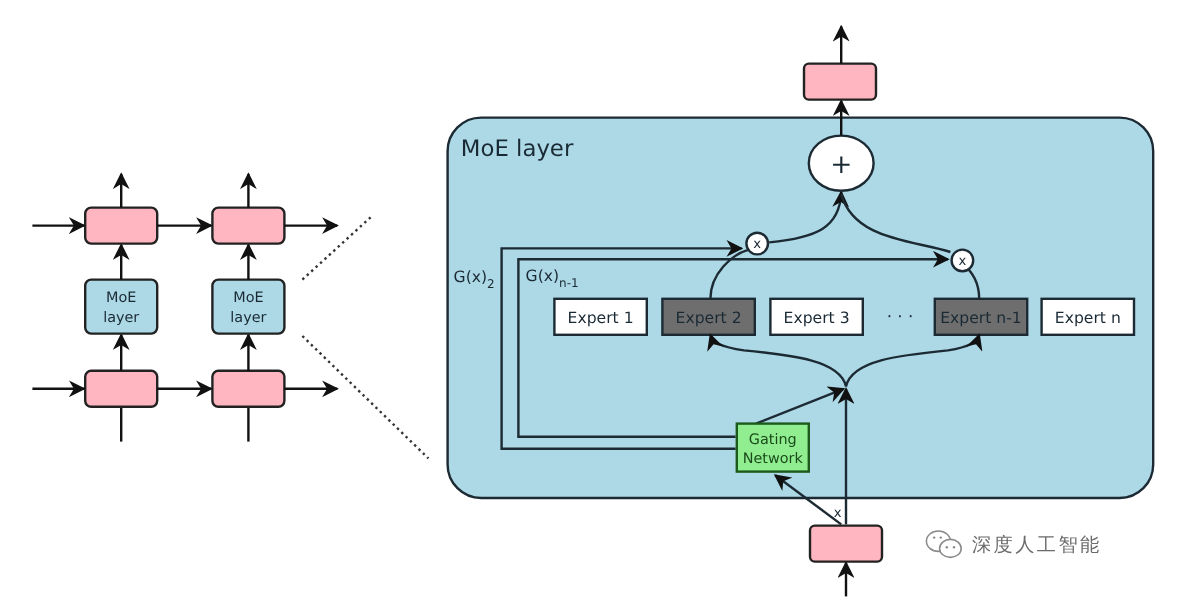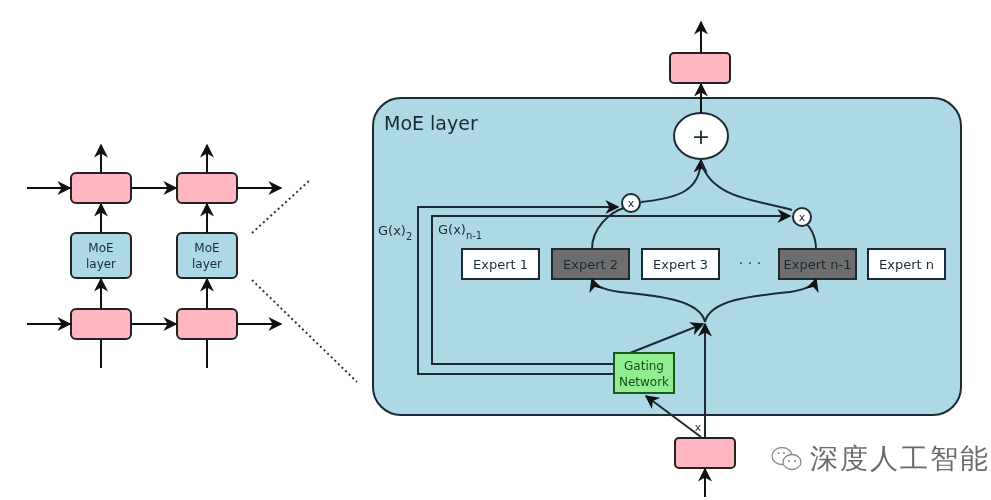--- a/index.html
+++ b/index.html
@@ -1,19 +1,19 @@
 <!DOCTYPE html>
 <html><head>
 <meta charset="utf-8">
 <style>
   html, body { margin: 0; padding: 0; background: #ffffff; }
   body { width: 991px; height: 500px; overflow: hidden; position: relative; font-family: "DejaVu Sans", sans-serif; }
   svg { position: absolute; left: 0; top: 0; }
   .lbl { font-family: "DejaVu Sans", sans-serif; fill: #1a2a35; }
-  .watermark { position: absolute; left: 770px; top: 440px; display: flex; align-items: center; gap: 6px; color: #6b6b6b; font-family: "DejaVu Sans", sans-serif; font-size: 28px; letter-spacing: 2px; }
+  .watermark { position: absolute; left: 770px; top: 440px; display: flex; align-items: center; gap: 6px; color: #6b6b6b; font-family: "DejaVu Sans", sans-serif; font-size: 16px; letter-spacing: 2px; }
 </style>
 </head>
 <body>
 
 <svg width="991" height="500" viewBox="0 0 991 500">
   <defs>
     <marker id="arr" viewBox="0 0 10 10" refX="9" refY="5" markerWidth="7" markerHeight="7" orient="auto-start-reverse">
       <path d="M0,0 L10,5 L0,10 L3,5 z" fill="#111"></path>
     </marker>
   </defs>

